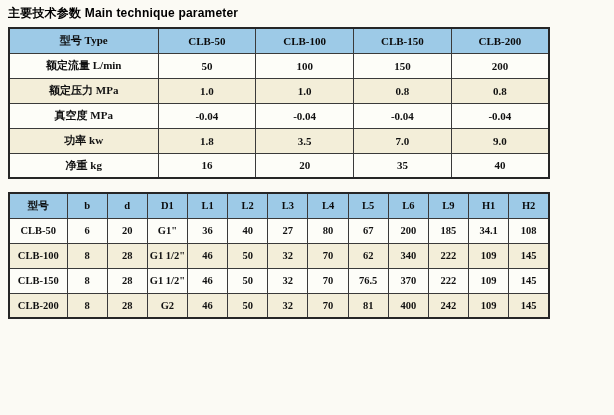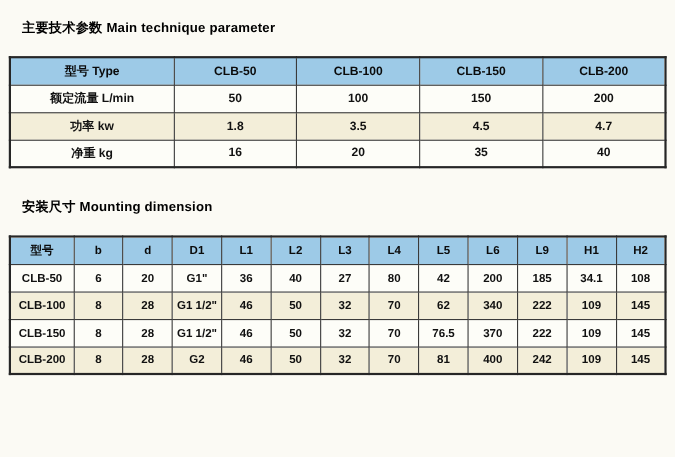--- a/index.html
+++ b/index.html
@@ -18,30 +18,31 @@
     background: var(--page-bg);
     font-family: "Liberation Sans", "DejaVu Sans", sans-serif;
     color: var(--text-col);
     overflow: hidden;
   }
   .wrap { padding: 3px 8px 0 8px; }
   .section-title {
     font-size: 12px;
     font-weight: bold;
     color: #000;
-    margin: 12px;
+    margin: 0;
     padding: 2px 0 5px 0;
     letter-spacing: 0.2px;
   }
   table {
     border-collapse: collapse;
-    width: 598px;
+    width: 542px;
     table-layout: fixed;
     border: 2px solid var(--outer-border);
     background: var(--row-bg);
+    font-family: Liberation Serif, serif;
   }
   th, td {
     border: 1px solid var(--border-col);
     text-align: center;
     vertical-align: middle;
     font-size: 11px;
     font-weight: bold;
     height: 25px;
     padding: 0 1px;
     white-space: nowrap;
@@ -81,39 +82,52 @@
       </thead>
       <tbody>
         <tr>
           <td>额定流量 L/min</td>
           <td>50</td>
           <td>100</td>
           <td>150</td>
           <td>200</td>
         </tr>
         <tr>
+          <td>额定压力 MPa</td>
+          <td>1.0</td>
+          <td>1.0</td>
+          <td>0.8</td>
+          <td>0.8</td>
+        </tr>
+        <tr>
+          <td>真空度 MPa</td>
+          <td>-0.04</td>
+          <td>-0.04</td>
+          <td>-0.04</td>
+          <td>-0.04</td>
+        </tr>
+        <tr>
           <td>功率 kw</td>
           <td>1.8</td>
           <td>3.5</td>
-          <td>4.5</td>
-          <td>4.7</td>
+          <td>7.0</td>
+          <td>9.0</td>
         </tr>
         <tr>
           <td>净重 kg</td>
           <td>16</td>
           <td>20</td>
           <td>35</td>
           <td>40</td>
         </tr>
       </tbody>
     </table>
 
   <div class="spacer"></div>
 
-  <h2 class="section-title">安装尺寸 Mounting dimension</h2>
 
   <table id="mounting-table">
       <colgroup>
         <col class="first-col">
         <col>
         <col>
         <col>
         <col>
         <col>
         <col>
@@ -144,21 +158,21 @@
       <tbody>
         <tr>
           <td>CLB-50</td>
           <td>6</td>
           <td>20</td>
           <td>G1"</td>
           <td>36</td>
           <td>40</td>
           <td>27</td>
           <td>80</td>
-          <td>42</td>
+          <td>67</td>
           <td>200</td>
           <td>185</td>
           <td>34.1</td>
           <td>108</td>
         </tr>
         <tr>
           <td>CLB-100</td>
           <td>8</td>
           <td>28</td>
           <td>G1 1/2"</td>

